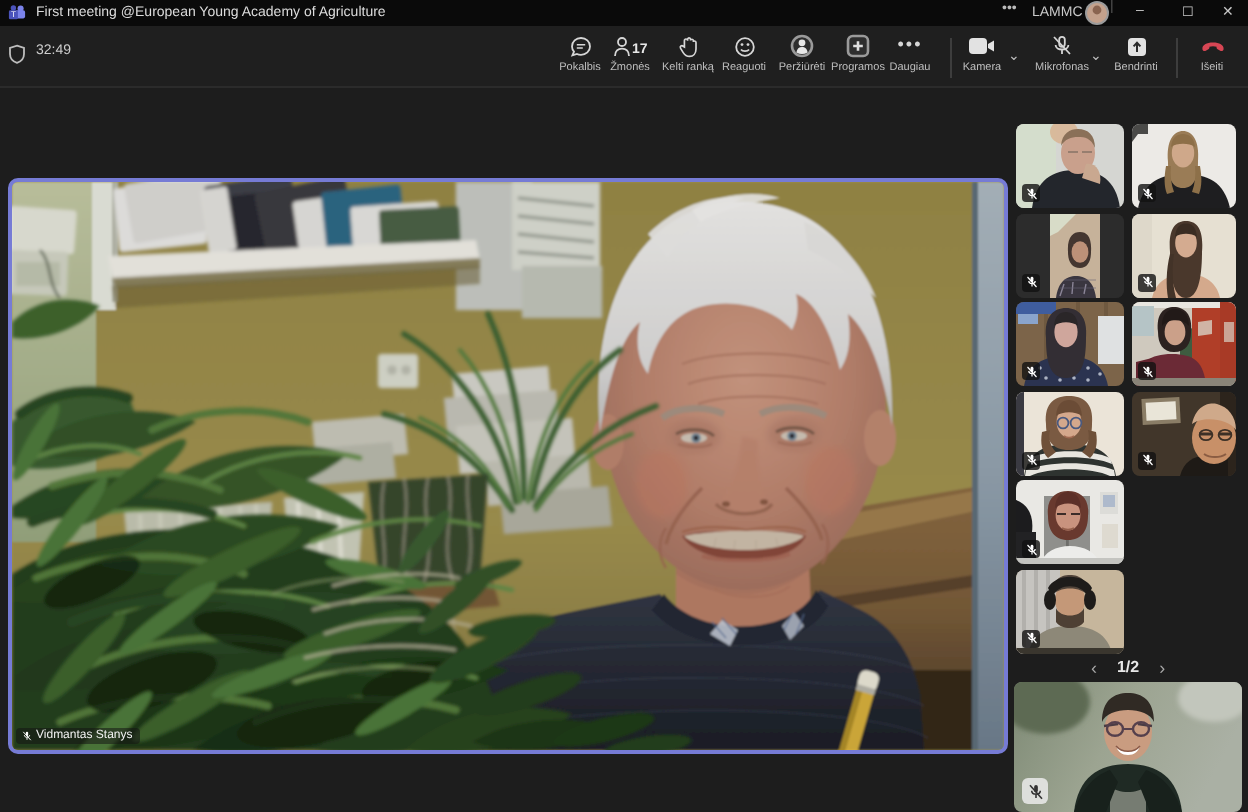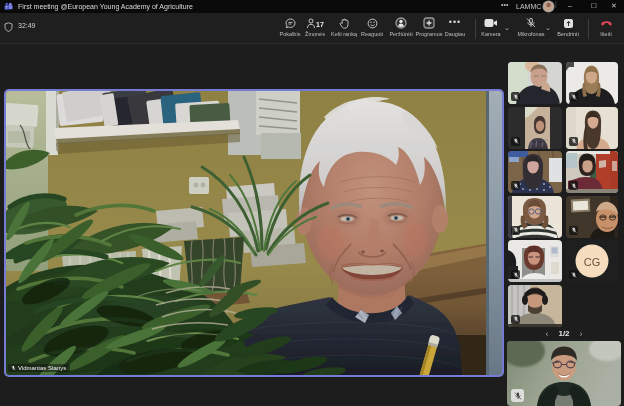--- a/index.html
+++ b/index.html
@@ -723,34 +723,20 @@
         <rect x="0" y="39" width="54" height="3" fill="#c4c4c0"></rect>
       </svg>
       <div class="mic">
           <svg width="6" height="6" viewBox="0 0 12 12">
             <rect x="4.6" y="0.8" width="2.8" height="5.4" rx="1.4" fill="#fff"></rect>
             <path d="M2.8 5 C2.8 8.4 9.2 8.4 9.2 5 M6 8 V10.5" fill="none" stroke="#fff" stroke-width="1.2"></path>
             <path d="M1.5 1 L10.5 11" stroke="#fff" stroke-width="1.2"></path>
           </svg>
         </div>
     </div>
-    <div class="tile" style="left:566px;top:196px;width:52px;">
-      <svg width="52" height="42" viewBox="0 0 52 42">
-        <rect width="52" height="42" fill="#1f1f1f"></rect>
-        <circle cx="26" cy="21" r="16.5" fill="#f6ddc0"></circle>
-        <text x="26" y="25.5" font-size="11" fill="#6b5137" text-anchor="middle" font-family="Liberation Sans">CG</text>
-      </svg>
-      <div class="mic">
-          <svg width="6" height="6" viewBox="0 0 12 12">
-            <rect x="4.6" y="0.8" width="2.8" height="5.4" rx="1.4" fill="#fff"></rect>
-            <path d="M2.8 5 C2.8 8.4 9.2 8.4 9.2 5 M6 8 V10.5" fill="none" stroke="#fff" stroke-width="1.2"></path>
-            <path d="M1.5 1 L10.5 11" stroke="#fff" stroke-width="1.2"></path>
-          </svg>
-        </div>
-    </div>
     <div class="tile" style="left:508px;top:240.5px;">
       <svg width="54" height="42" viewBox="0 0 54 42">
         <rect width="54" height="42" fill="#c6b69c"></rect>
         <rect x="0" y="0" width="22" height="42" fill="#c6c4c0"></rect>
         <path d="M4 0 V42 M10 0 V42 M16 0 V42" stroke="#b2b0ac" stroke-width="2"></path>
         <path d="M6 42 C8 32 16 28 27 28 C38 28 46 32 48 42 Z" fill="#8d8878"></path>
         <ellipse cx="27" cy="15" rx="7.5" ry="9" fill="#c49878"></ellipse>
         <path d="M18 13 C18 5 22 2.5 27 2.5 C32 2.5 36 5 36 13 C33 8 21 8 18 13 Z" fill="#51443a"></path>
         <path d="M16 9 C20 1.5 34 1.5 38 9 L36 13 C32 6.5 22 6.5 18 13 Z" fill="#1e1c1a"></path>
         <ellipse cx="17" cy="15" rx="3" ry="5" fill="#1e1c1a"></ellipse>

